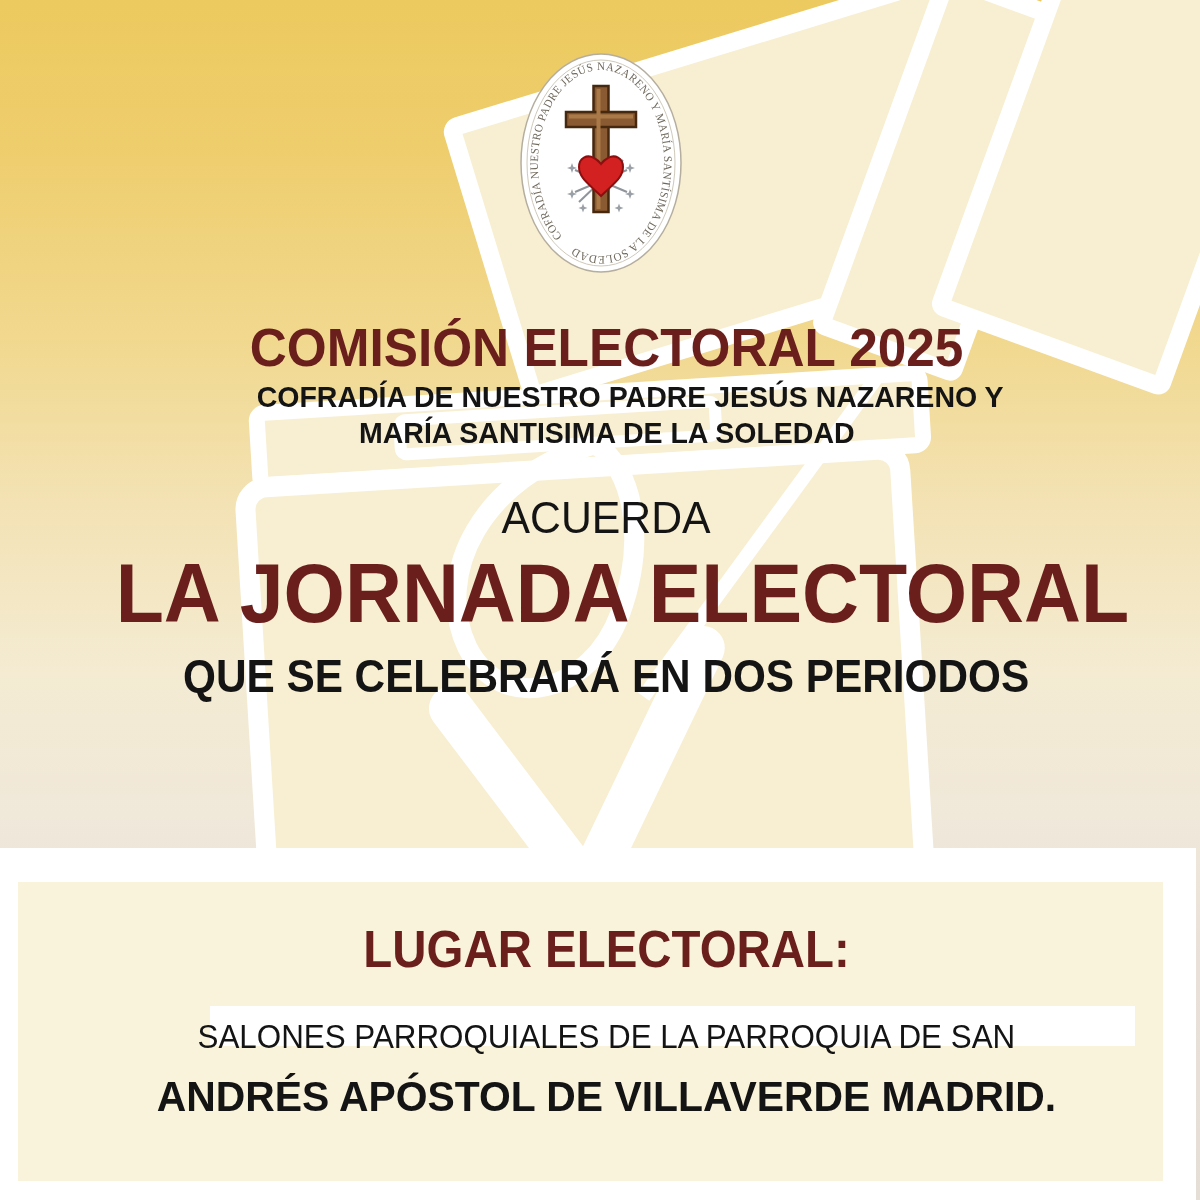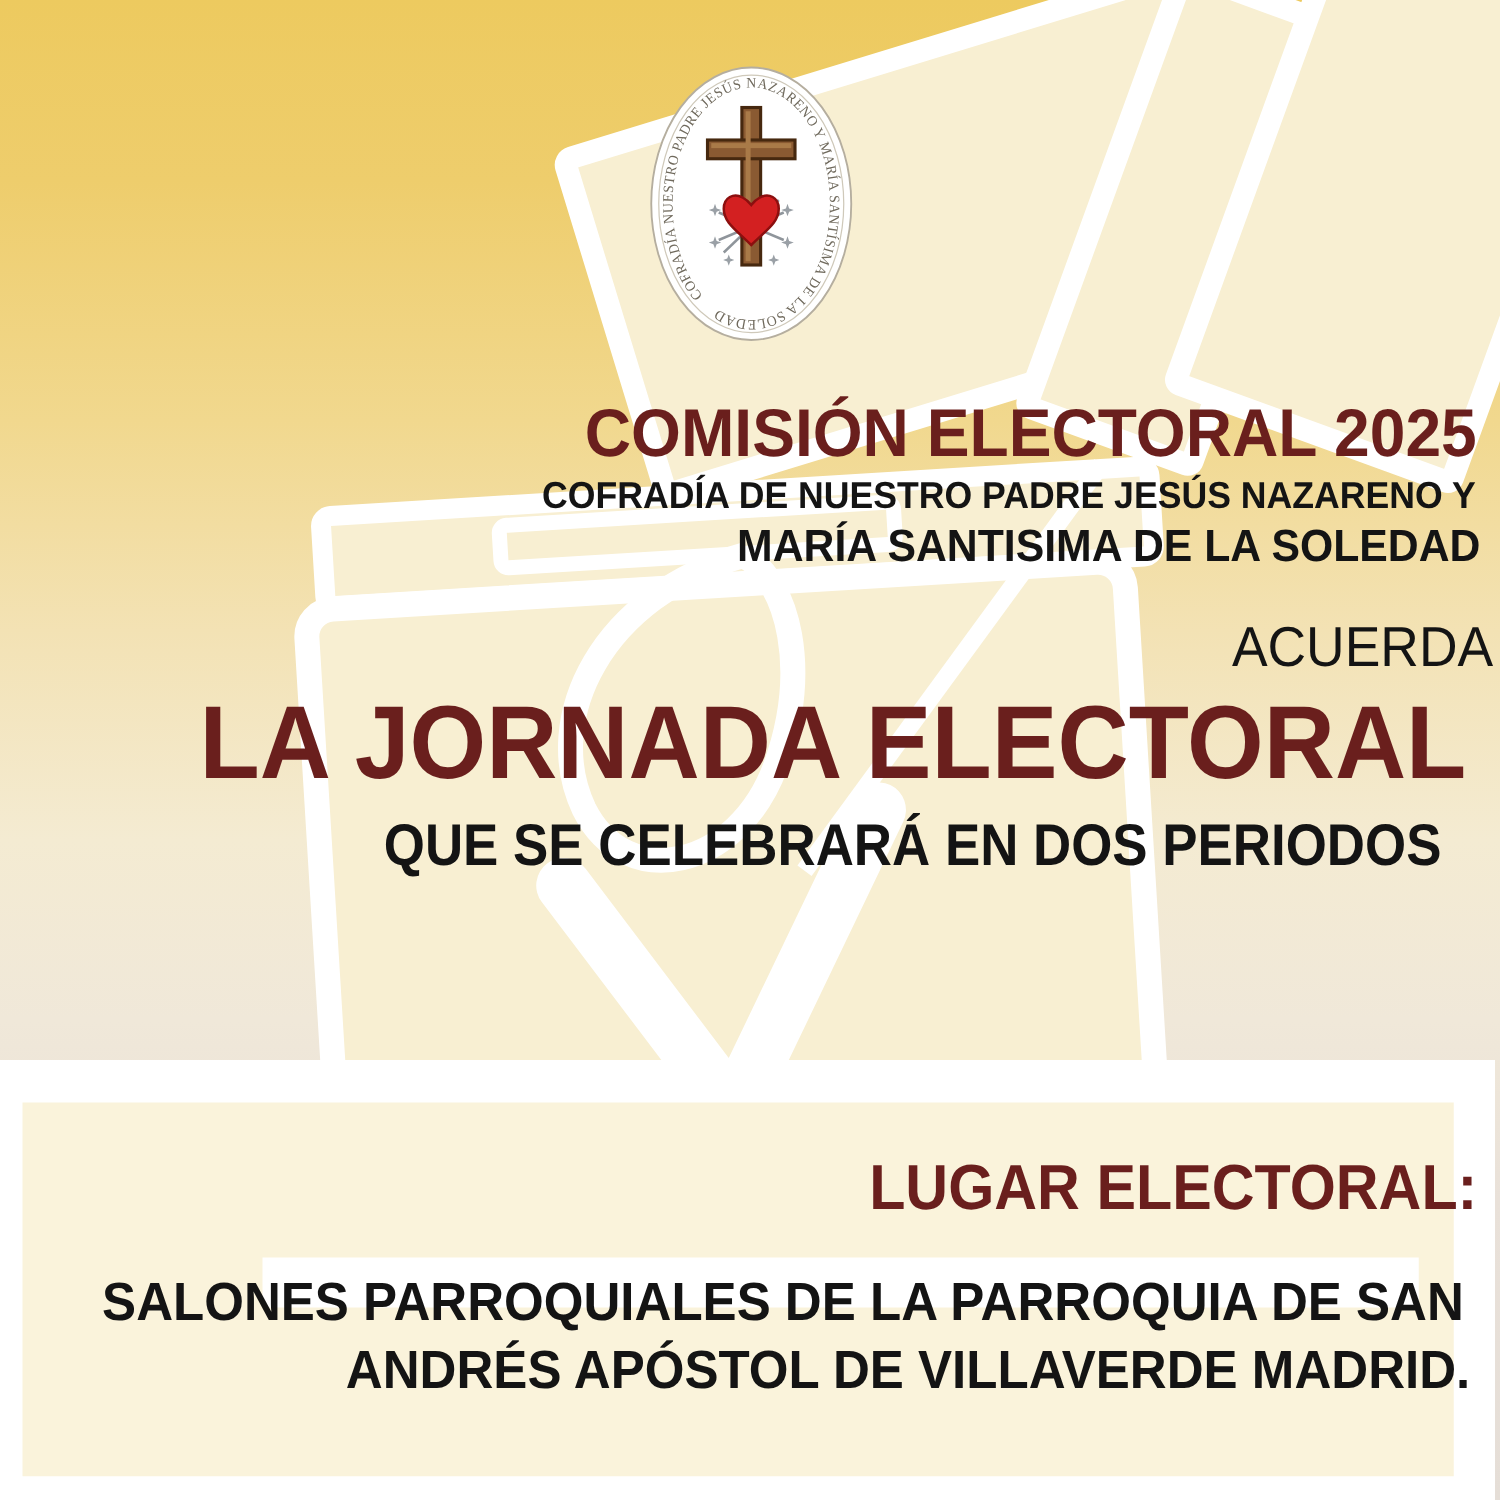--- a/index.html
+++ b/index.html
@@ -12,43 +12,43 @@
   }
   .abs{position:absolute;}
   svg{display:block;}
   
   .illus{left:0;top:0;z-index:1;}
   
   .white-slab{left:0;top:848px;width:1196px;height:352px;background:#ffffff;z-index:2;}
   .cream-panel{left:18px;top:882px;width:1145px;height:299px;background:#faf3db;z-index:3;}
   .partial-bar{left:210px;top:1006px;width:925px;height:40px;background:#ffffff;z-index:4;}
   
-  .row{left:0;right:0;text-align:right;z-index:5;margin-left:13px;}
+  .row{left:0;right:0;text-align:center;z-index:5;margin-left:13px;}
   .cond{display:inline-block;transform:scaleX(.95);transform-origin:50% 50%;}
   .cond90{display:inline-block;transform:scaleX(.90);transform-origin:50% 50%;}
   .cond93{display:inline-block;transform:scaleX(.93);transform-origin:50% 50%;}
   .maroon{color:#6a1f1d;}
   .ink{color:#141414;}
   .t-title{top:316px;font-size:54px;font-weight:bold;letter-spacing:0px;}
   .t-org1{top:380px;font-size:30px;font-weight:bold;padding-left:48px;}
-  .t-org2{top:416px;font-size:36px;font-weight:bold;}
+  .t-org2{top:416px;font-size:30px;font-weight:bold;}
   .t-acuerda{top:492px;font-size:45px;font-weight:normal;}
   .t-jornada{top:546px;font-size:83px;font-weight:bold;padding-left:32px;}
   .t-quese{top:648px;font-size:47px;font-weight:bold;}
   .t-sched1{top:746px;}
   .t-sched2{top:814px;}
   .sched-line{display:inline-block;background:#ffffff;padding:4px 14px 8px 14px;white-space:nowrap;}
   .s-label{font-size:37px;font-weight:bold;color:#141414;vertical-align:baseline;}
   .s-date{font-size:56px;font-weight:bold;color:#6a1f1d;vertical-align:baseline;}
   .s-time{font-size:43px;font-weight:bold;color:#141414;vertical-align:baseline;}
   .gap-sp{margin-left:14px;}
   .gap-big{margin-left:18px;}
   .gap-tight{margin-left:2px;}
   .t-lugar{top:920px;font-size:51px;font-weight:bold;}
-  .t-sal1{top:1018px;font-size:43px;font-weight:bold;}
+  .t-sal1{top:1018px;font-size:33px;font-weight:normal;}
   .t-sal2{top:1072px;font-size:43px;font-weight:bold;}
   .seal{left:517px;top:50px;z-index:6;}
 </style>
 </head>
 <body>
 
 <div class="canvas">
 
   <svg class="abs illus" width="1200" height="1200" viewBox="0 0 1200 1200" aria-hidden="true">
 

